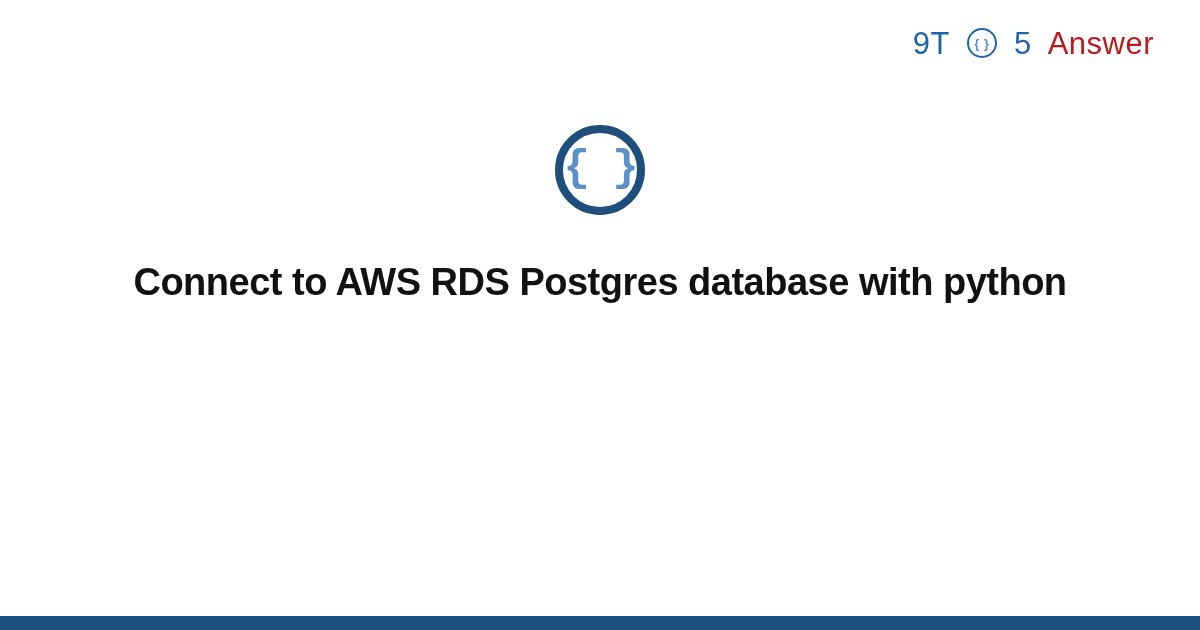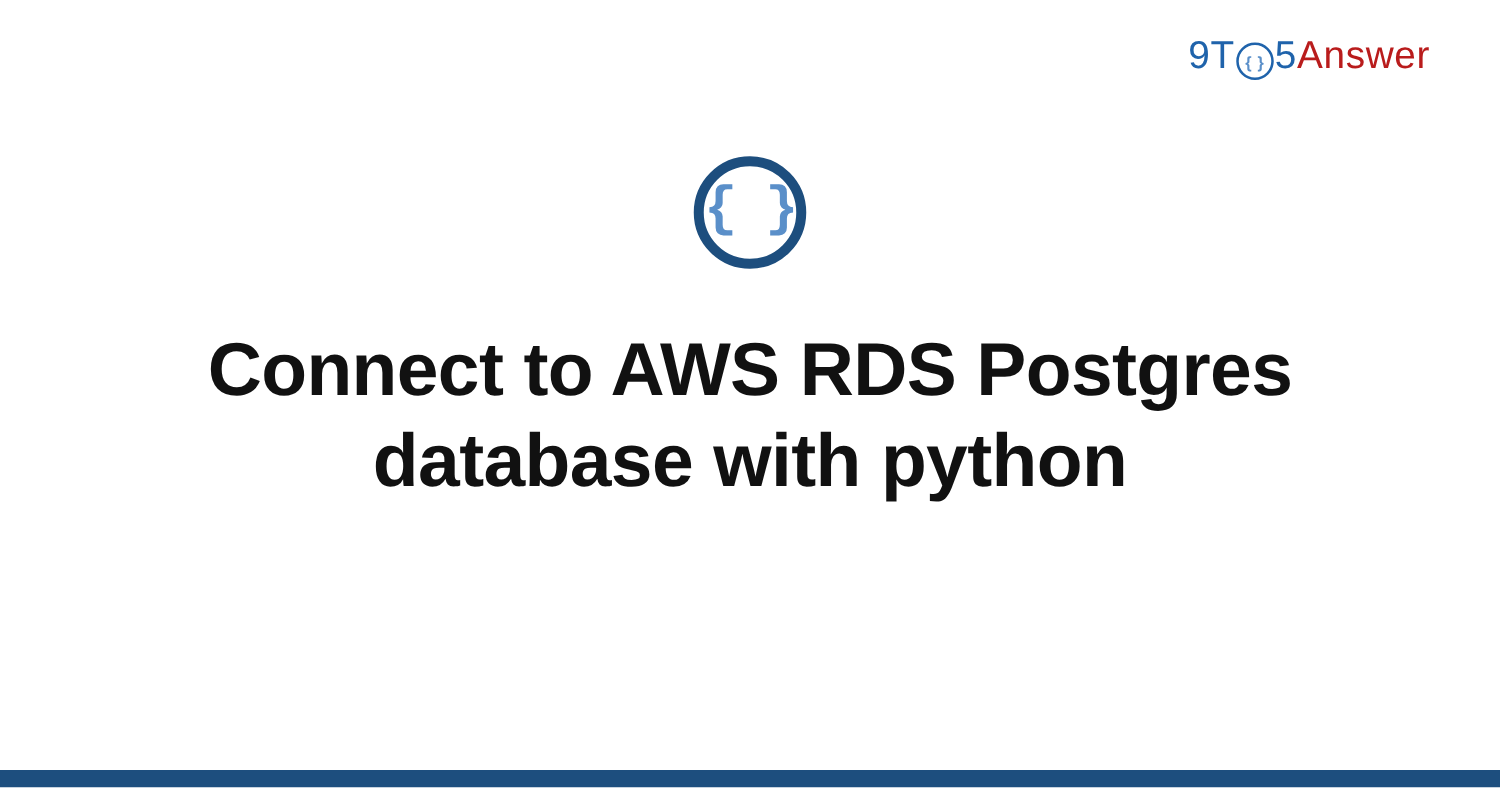--- a/index.html
+++ b/index.html
@@ -7,28 +7,28 @@
       width: 1200px;
       height: 630px;
       background: #ffffff;
       font-family: -apple-system, BlinkMacSystemFont, "Segoe UI", Helvetica, Arial, sans-serif;
       position: relative;
       overflow: hidden;
     }
     .brand {
       position: absolute;
       top: 26px;
-      right: 56px;
+      right: 46px;
       font-size: 31px;
       font-weight: 400;
       letter-spacing: 0.5px;
       color: #1f63ab;
       display: flex;
-      align-items: flex-end;
-      gap: 0;
+      align-items: flex-start;
+      gap: 16px;
     }
     .brand .part-9t { color: #1f63ab; font-weight: 500; }
     .brand .part-o {
       display: inline-flex;
       align-items: center;
       justify-content: center;
       width: 30px;
       height: 30px;
       border: 2.5px solid #1f63ab;
       border-radius: 50%;
@@ -60,21 +60,21 @@
       justify-content: center;
       font-size: 44px;
       font-weight: 700;
       color: #5a8fc9;
       font-family: "Courier New", monospace;
       margin-bottom: 44px;
       letter-spacing: -2px;
     }
     .badge-inner { position: relative; top: -2px; }
     .title {
-      font-size: 60px;
+      font-size: 38px;
       font-weight: 700;
       color: #111111;
       text-align: center;
       line-height: 1.22;
       max-width: 1000px;
       letter-spacing: -0.5px;
     }
     .footer-bar {
       position: absolute;
       bottom: 0;

